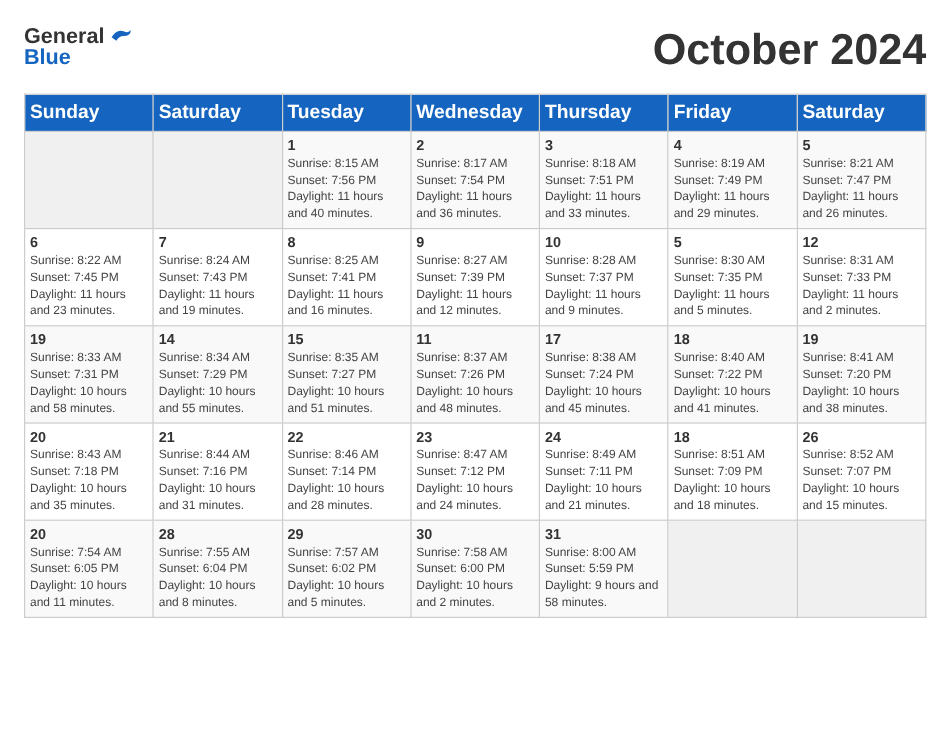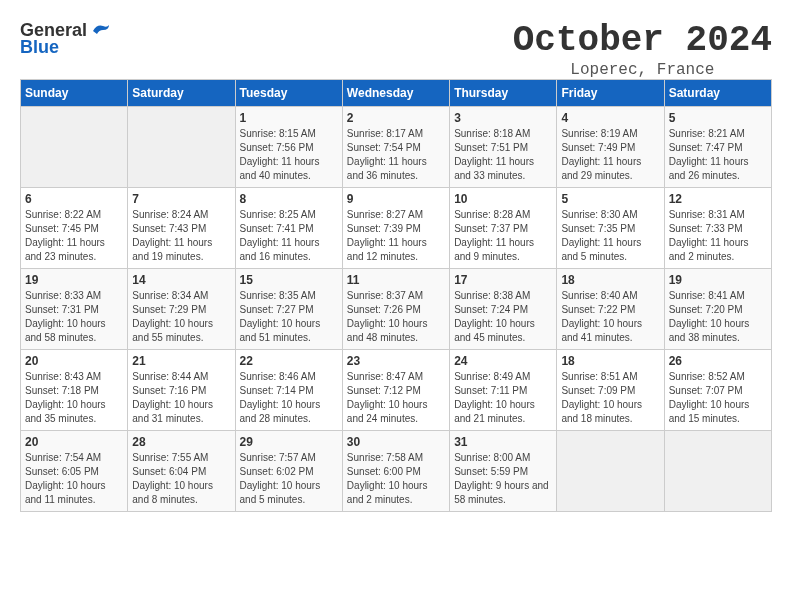--- a/index.html
+++ b/index.html
@@ -7,50 +7,50 @@
       font-family: Arial, sans-serif;
       background: #fff;
       width: 792px;
       min-height: 612px;
       padding: 20px;
     }
     .header {
       display: flex;
       justify-content: space-between;
       align-items: flex-start;
+      margin-bottom: 16px;
     }
     .logo {
       display: flex;
       align-items: center;
       gap: 4px;
     }
     .title-block {
-      text-align: center;
-      font-family: Liberation Mono, monospace;
+      text-align: left;
     }
     .month-title {
       font-size: 36px;
       font-weight: bold;
       color: #333;
     }
     .location {
       font-size: 16px;
       color: #555;
     }
     table {
       width: 100%;
       border-collapse: collapse;
       font-size: 11px;
     }
     thead tr th {
       background-color: #1565c0;
       color: #fff;
       padding: 6px 4px;
       text-align: left;
-      font-size: 12px;
+      font-size: 16px;
       font-weight: bold;
       border: 1px solid #ccc;
       margin-top: 26px;
     }
     tbody tr td {
       border: 1px solid #ccc;
       vertical-align: top;
       padding: 4px;
       height: 80px;
       width: 107px;
@@ -86,21 +86,20 @@
         <span style="font-size:18px;font-weight:bold;color:#333;">General</span>
         <svg width="22" height="18" viewBox="0 0 22 18" style="margin-left:2px;">
           <path d="M4 9 Q8 2 14 4 Q18 6 20 3 Q20 8 14 8 Q10 8 8 12 Z" fill="#1565c0"></path>
         </svg>
       </div>
       <span style="font-size:18px;font-weight:bold;color:#1565c0;margin-top:-4px;text-align:right;">Blue</span>
     </div>
   </div>
   <div class="title-block">
     <div class="month-title">October 2024</div>
-    <div class="location">Loperec, France</div>
   </div>
 </div>
 
 <table>
   <thead>
     <tr>
     <th>Sunday</th>
         <th>Saturday</th>
         <th>Tuesday</th>
         <th>Wednesday</th>

